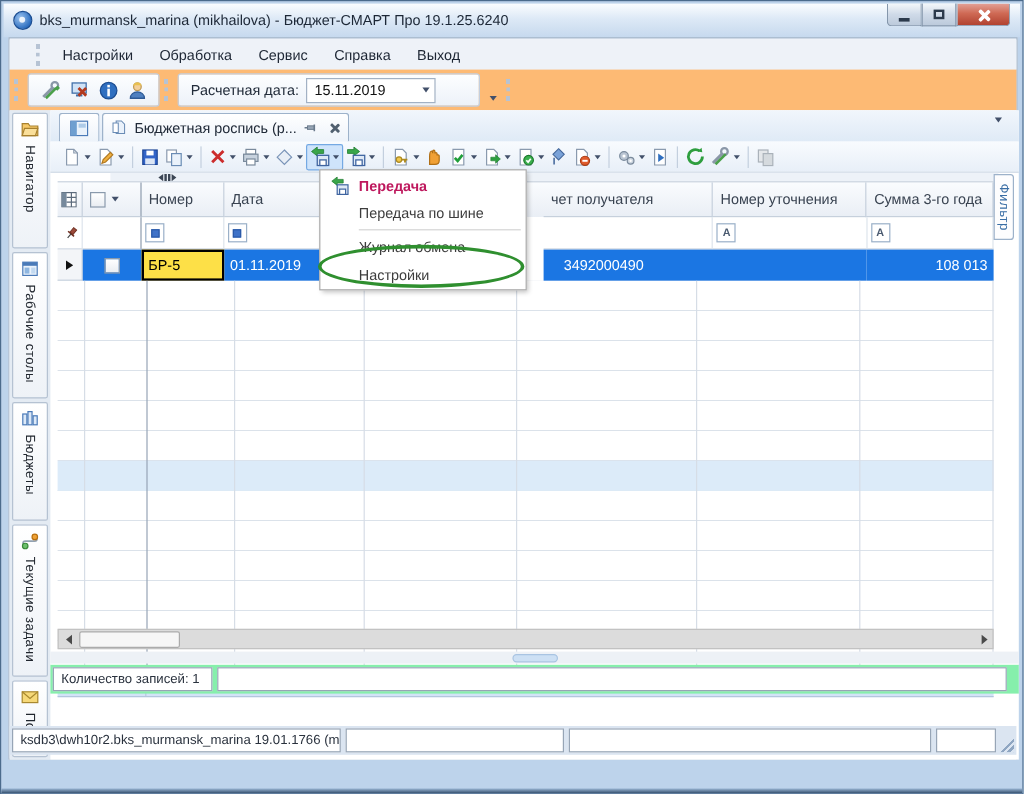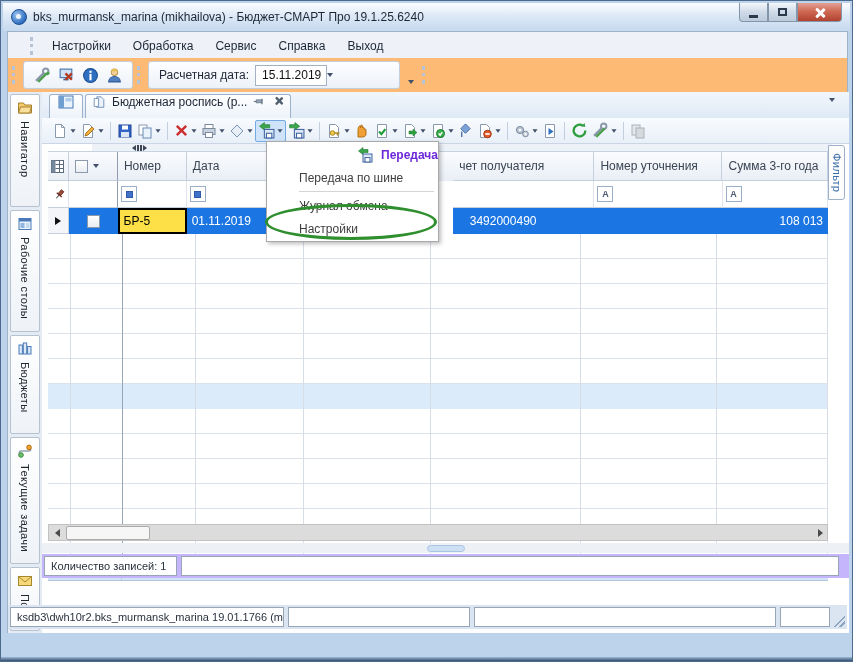--- a/index.html
+++ b/index.html
@@ -75,21 +75,21 @@
   .vtext { writing-mode:vertical-rl; font-size:11px; color:#20262e; margin-top:5px; letter-spacing:.4px; }
 
   
   .main { position:absolute; left:34px; top:0; width:807px; height:541px; background:#fff; }
 
   
   .tabstrip { position:absolute; left:0; top:0; width:100%; height:26px;
               background:linear-gradient(#f1f6fc,#dfeaf6); display:flex; align-items:flex-end; padding-left:7px; }
   .tab { border:1px solid #9db2ca; border-bottom:none; border-radius:3px 3px 0 0;
          background:linear-gradient(#ffffff,#edf3fa); height:24px;
-         display:flex; align-items:flex-start; padding:0 6px; margin-right:2px; }
+         display:flex; align-items:center; padding:0 6px; margin-right:2px; }
   .tab-label { font-size:12px; color:#202a38; margin:0 6px; white-space:nowrap; }
   .tabstrip-dd { position:absolute; right:14px; top:10px; }
 
   
   .gridbar { position:absolute; left:0; top:26px; width:100%; height:26px;
              background:linear-gradient(#f8fbfe,#e8eff8); border-bottom:1px solid #cbd6e4;
              display:flex; align-items:center; padding-left:8px; }
   .gbtn { display:flex; align-items:center; height:22px; padding:0 2px; border-radius:2px; }
   .gbtn .tri-down { margin-left:2px; transform:scale(.85); }
   .gbtn.hl { background:#cfe4fb; border:1px solid #74a9e3; }
@@ -151,21 +151,21 @@
   .sarrow { width:16px; height:15px; display:flex; align-items:center; justify-content:center; }
   .sthumb { position:absolute; left:17px; top:1px; width:84px; height:14px; background:#f6f6f6;
             border:1px solid #ababab; border-radius:2px; }
   .tri-l2 { width:0;height:0;border-top:4px solid transparent;border-bottom:4px solid transparent;border-right:5px solid #4a4a4a; }
   .tri-r2 { width:0;height:0;border-top:4px solid transparent;border-bottom:4px solid transparent;border-left:5px solid #4a4a4a; margin-left:auto; margin-right:4px; }
 
   .hsplit { position:absolute; left:0; width:100%; height:10px; background:#edf1f6;
             display:flex; align-items:center; justify-content:center; }
   .hsplit .handle { width:38px; height:7px; background:#cde0f4; border:1px solid #a9c4e2; border-radius:4px; }
 
-  .recrow { position:absolute; left:0; width:100%; height:24px; background:#c4b5fd; display:flex; align-items:center; }
+  .recrow { position:absolute; left:0; width:100%; height:24px; background:#86efac; display:flex; align-items:center; }
   .sunken { height:20px; border:1px solid #97a5b6; background:#fff; font-size:11px; color:#2a323e;
             display:flex; align-items:center; padding-left:6px; overflow:hidden; white-space:nowrap; }
 
   
   .filter-tab { position:absolute; left:786px; top:53px; width:17px; height:55px;
                 border:1px solid #9db2ca; border-radius:0 3px 3px 0; background:#fdfdfe;
                 display:flex; align-items:center; justify-content:center; }
   .filter-tab .vtext { margin:0; color:#3a6ea5; font-size:11px; }
 
   
@@ -173,21 +173,21 @@
                display:flex; align-items:center; }
   .grip-corner { position:absolute; right:2px; bottom:2px; width:13px; height:13px;
       background:repeating-linear-gradient(135deg, transparent 0 2px, #8fa6c2 2px 4px); 
       clip-path:polygon(100% 0, 100% 100%, 0 100%); }
 
   
   .ctx-menu { position:absolute; left:265px; top:140px; width:173px; background:#fff;
               border:1px solid #a9a9a9; box-shadow:2px 2px 4px rgba(0,0,0,.25); z-index:50; padding:1px 0; }
   .mi { display:flex; align-items:center; height:23px; font-size:12px; color:#3d3d3d; }
   .mi .gutter { width:32px; display:flex; align-items:center; justify-content:center; flex:none; }
-  .mi.bold { font-weight:bold; color:#6d28d9;justify-content:flex-end; }
+  .mi.bold { font-weight:bold; color:#be185d; }
   .msep { border-top:1px solid #d4d4d4; margin:2px 4px 2px 32px; }
 
   .annotation-ellipse { position:absolute; left:264px; top:203px; width:172px; height:36px;
               border:3px solid #2f8f2f; border-radius:50%; z-index:60; }
 
   svg { display:block; }
 </style>
 </head>
 <body>
 
@@ -249,21 +249,21 @@
           <svg width="17" height="17" viewBox="0 0 16 16">
             <circle cx="8" cy="5" r="3" fill="#f3cf9a" stroke="#c09a55"></circle>
             <path d="M8 1.6c2 0 3.4 1.2 3.2 2.6-2-.4-4.6-.4-6.4 0C4.6 2.8 6 1.6 8 1.6z" fill="#e8c050"></path>
             <path d="M2.5 14c0-3 2.4-5 5.5-5s5.5 2 5.5 5z" fill="#4f80c0" stroke="#2e5a96"></path>
           </svg>
         </div>
       </div>
       <div class="grip"></div>
       <div class="tgroup" style="width:252px;">
         <span class="lbl">Расчетная дата:</span>
-        <div class="combo" style="width:72px;">
+        <div class="combo" style="width:108px;">
           <span class="val">15.11.2019</span>
           <span class="dd">
               <span class="tri-down"></span>
             </span>
         </div>
       </div>
       <div class="overflow-dd">
           <span class="tri-down"></span>
         </div>
       <div class="grip"></div>

